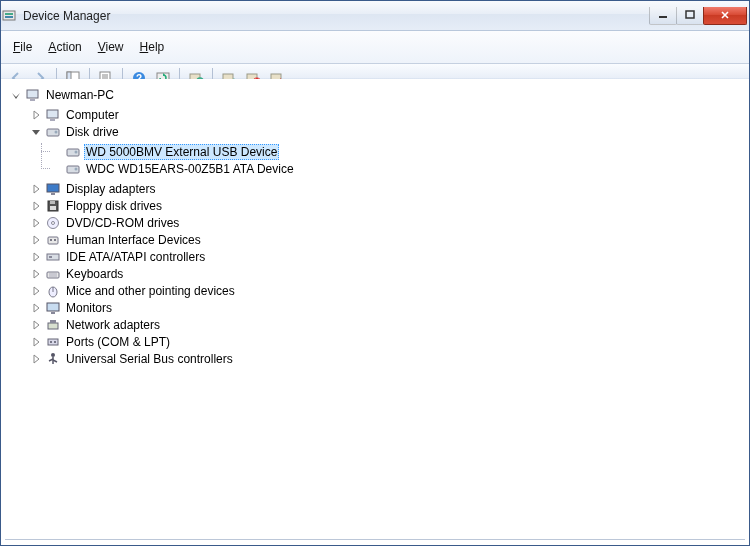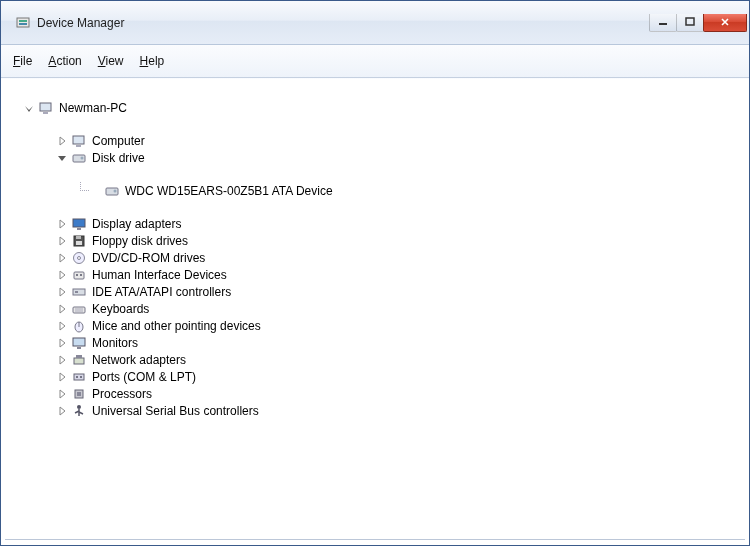--- a/index.html
+++ b/index.html
@@ -8,26 +8,26 @@
     font-family: "Segoe UI", Tahoma, sans-serif;
     font-size: 12px;
     background: #fff;
     width: 750px;
     height: 546px;
     overflow: hidden;
     border: 1px solid #3a5a8a;
   }
   
   .titlebar {
-    height: 44px;
+    height: 30px;
     background: linear-gradient(to bottom, #f8fafd 0%, #e8eef7 45%, #dde6f2 46%, #e6edf7 100%);
     border-bottom: 1px solid #b8c7db;
     display: flex;
     align-items: center;
-    padding: 0 2px 0 14px;
+    padding: 0 2px 0 0;
   }
   .titlebar .app-icon {
     width: 16px; height: 16px;
     margin-right: 6px;
     display: flex; align-items: center; justify-content: center;
   }
   .titlebar .title { color: #222; }
   .win-controls { margin-left: auto; display: flex; gap: 0; }
   .win-btn {
     width: 28px; height: 18px;
@@ -86,21 +86,21 @@
     background: #fff;
     padding: 4px 6px;
     overflow: auto;
   }
   .bottom-border {
     position: absolute;
     left: 4px; right: 4px; bottom: 4px;
     height: 2px;
     border-top: 1px solid #bcc7d8;
   }
-  .tree ul { list-style: none; margin: 16px; padding: 0 0 0 17px; }
+  .tree ul { list-style: none; margin: 3px; padding: 0 0 0 17px; }
   .tree > ul { padding-left: 0; }
   .node {
     display: flex;
     align-items: center;
     height: 17px;
     white-space: nowrap;
   }
   .expander {
     width: 12px; height: 12px;
     margin-right: 2px;
@@ -298,20 +298,31 @@
               </div>
               <ul class="children lined">
                 <li>
                   <div class="node">
                     <span class="expander none"></span>
                     <span class="dev-icon">
                       <svg width="16" height="16">
                         <use href="#i-disk"></use>
                       </svg>
                     </span>
+                    <span class="node-label selected">WD 5000BMV External USB Device</span>
+                  </div>
+                </li>
+                <li>
+                  <div class="node">
+                    <span class="expander none"></span>
+                    <span class="dev-icon">
+                      <svg width="16" height="16">
+                        <use href="#i-disk"></use>
+                      </svg>
+                    </span>
                     <span class="node-label">WDC WD15EARS-00Z5B1 ATA Device</span>
                   </div>
                 </li>
               </ul>
             </li>
             <li>
               <div class="node">
                 <span class="expander">
                   <svg width="10" height="10">
                     <path d="M3 1 L8 5 L3 9 Z" fill="#fff" stroke="#888"></path>
@@ -451,35 +462,20 @@
                   <svg width="10" height="10">
                     <path d="M3 1 L8 5 L3 9 Z" fill="#fff" stroke="#888"></path>
                   </svg>
                 </span>
                 <span class="dev-icon">
                   <svg width="16" height="16">
                     <use href="#i-port"></use>
                   </svg>
                 </span>
                 <span class="node-label">Ports (COM &amp; LPT)</span>
-              </div>
-            </li>
-            <li>
-              <div class="node">
-                <span class="expander">
-                  <svg width="10" height="10">
-                    <path d="M3 1 L8 5 L3 9 Z" fill="#fff" stroke="#888"></path>
-                  </svg>
-                </span>
-                <span class="dev-icon">
-                  <svg width="16" height="16">
-                    <use href="#i-cpu"></use>
-                  </svg>
-                </span>
-                <span class="node-label">Processors</span>
               </div>
             </li>
             <li>
               <div class="node">
                 <span class="expander">
                   <svg width="10" height="10">
                     <path d="M3 1 L8 5 L3 9 Z" fill="#fff" stroke="#888"></path>
                   </svg>
                 </span>
                 <span class="dev-icon">

